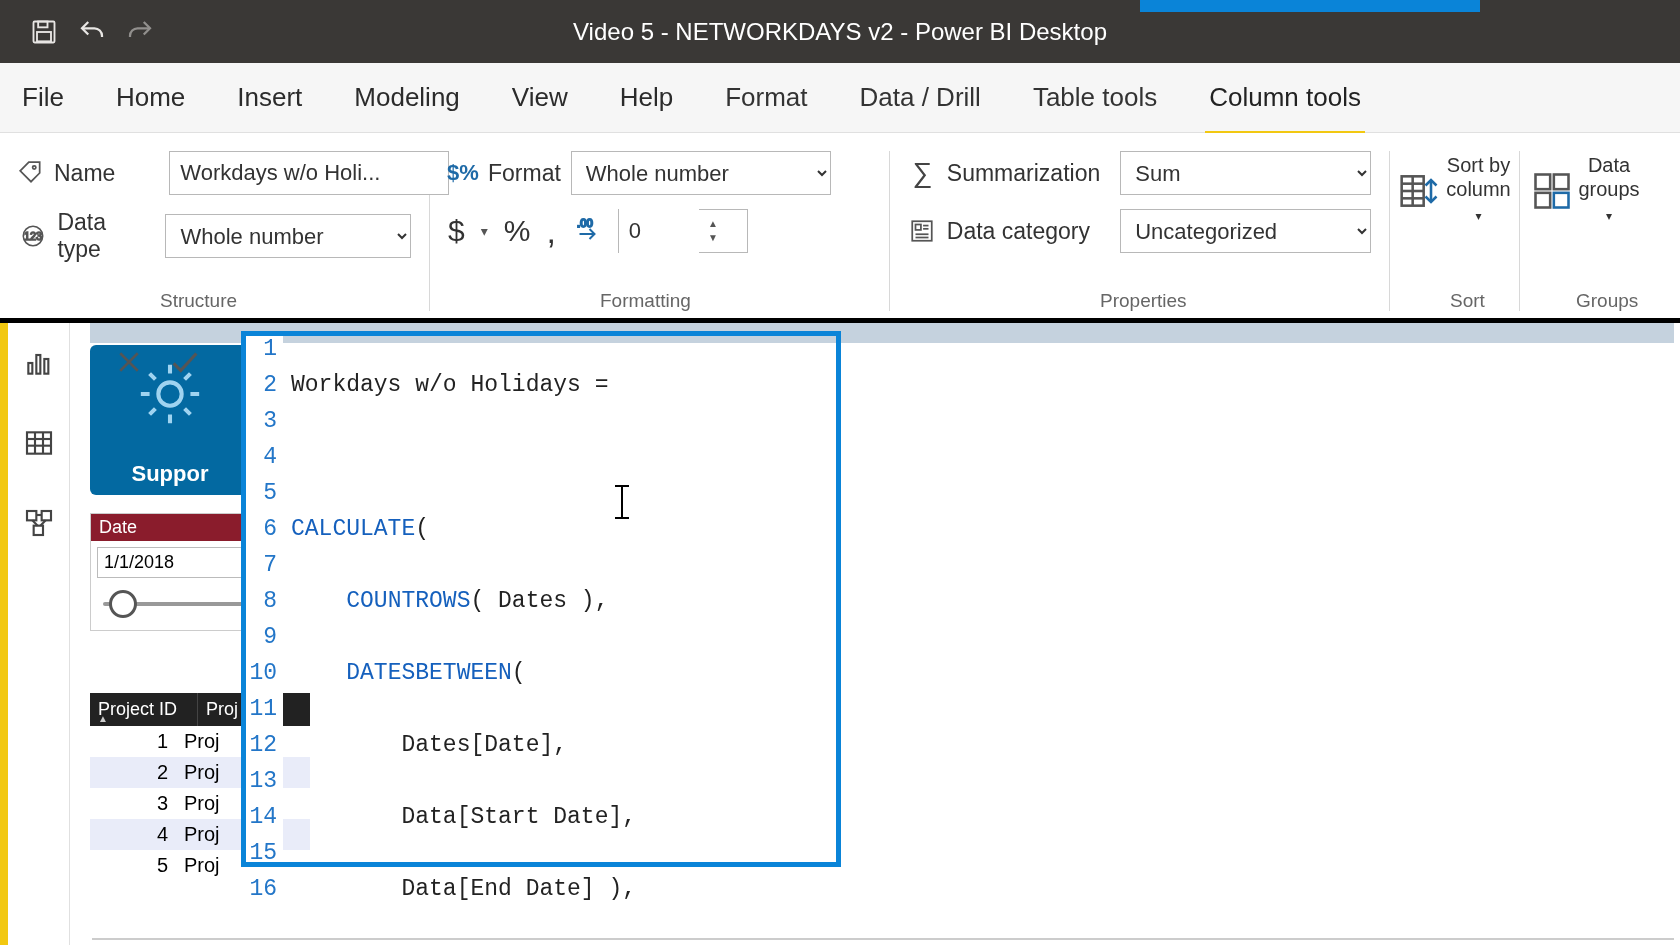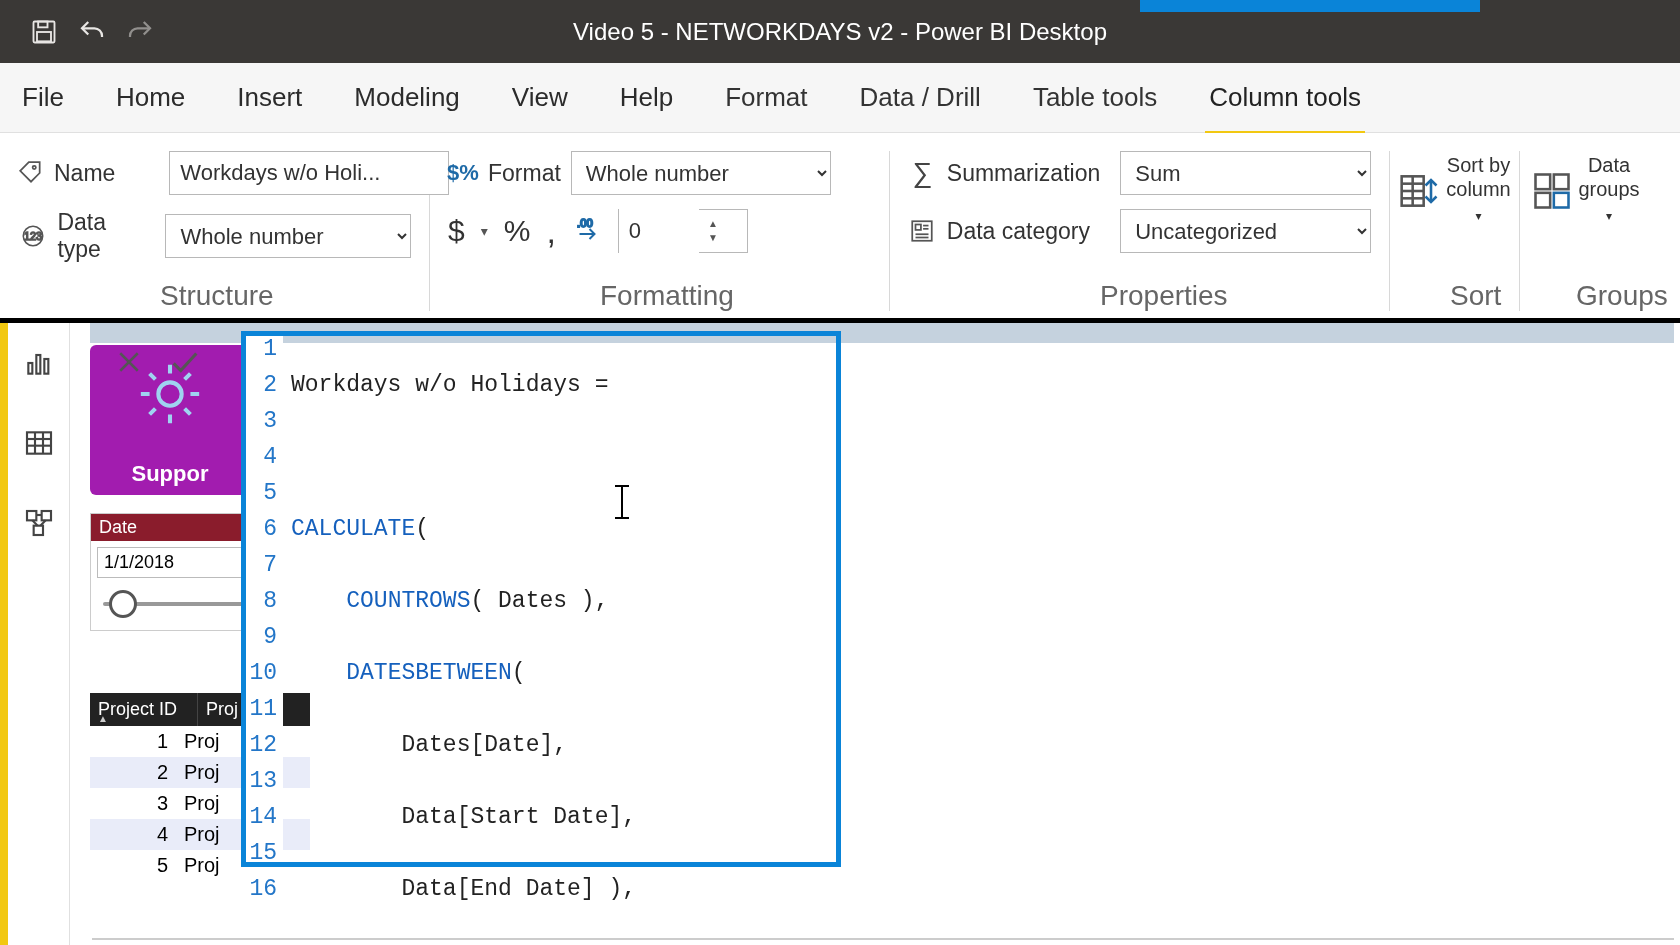--- a/index.html
+++ b/index.html
@@ -13,41 +13,41 @@
   .menubar { width: 100%; height: 70px; background: #f6f6f6; display: flex; align-items: center; padding-left: 18px; gap: 44px; border-bottom: 1px solid #e0e0e0; }
   .menubar .tab { font-size: 26px; color: #2b2b2b; padding: 8px 4px; cursor: pointer; position: relative; }
   .menubar .tab.ctx { color: #333; }
   .menubar .tab.active { color: #222; font-weight: 500; }
   .menubar .tab.active::after { content: ""; position: absolute; left: 0; right: 0; bottom: -16px; height: 6px; background: #f2c811; }
   
   .ribbon { width: 100%; height: 190px; background: #fff; display: flex; align-items: flex-start; padding-top: 18px; border-bottom: 5px solid #000000; position: relative; }
   .ribbon-group { display: flex; flex-direction: column; gap: 14px; padding: 0 18px; border-right: 1px solid #d8d8d8; height: 160px; }
   .ribbon-group.noborder { border-right: none; }
   .ribbon-row { display: flex; align-items: center; gap: 10px; }
-  .ribbon-label { position: absolute; bottom: 6px; font-size: 28px; color: #666; text-align: center; margin-top: 24px; }
+  .ribbon-label { position: absolute; bottom: 6px; font-size: 19px; color: #666; text-align: center; margin-top: 24px; }
   .ribbon .iconlbl { font-size: 23px; color: #333; display: inline-block; }
   .ribbon .icon { display: inline-flex; width: 30px; height: 30px; align-items: center; justify-content: center; color: #444; }
   .ribbon input[type=text], .ribbon select, .ribbon .selectlike {
     height: 44px; font-size: 22px; padding: 4px 10px; border: 1px solid #b8b8b8; background: #fff; color: #333;
   }
   .ribbon .spinner { display: flex; align-items: center; border: 1px solid #b8b8b8; height: 44px; width: 130px; }
   .ribbon .spinner input { border: none; width: 80px; font-size: 22px; padding-left: 10px; outline: none; }
   .ribbon .spinner .arrows { display: flex; flex-direction: column; width: 28px; }
   .ribbon .spinner .arrows span { font-size: 10px; text-align: center; line-height: 14px; color: #555; }
   .ribbon .bigbtn { display: flex; flex-direction: row; align-items: center; justify-content: center; gap: 4px; padding: 2px 16px; cursor: pointer; }
   .ribbon .bigbtn .bigicon { width: 44px; height: 44px; display: inline-flex; align-items: center; justify-content: center; }
   .ribbon .bigbtn .biglabel { font-size: 20px; text-align: center; line-height: 24px; color: #333; }
   
   .workarea { display: flex; width: 100%; height: calc(100% - 323px); position: relative; }
   .leftbar { width: 70px; background: #fff; border-right: 1px solid #e0e0e0; border-left: 8px solid #f2c811; display: flex; flex-direction: column; align-items: center; padding-top: 20px; gap: 40px; }
   .leftbar .lbtn { width: 40px; height: 40px; display: flex; align-items: center; justify-content: center; color: #444; cursor: pointer; }
   
   .canvas { position: relative; flex: 1; background: #fff; }
   .canvas .stripe { position: absolute; left: 20px; right: 6px; top: 0; height: 20px; background: #194a7a; opacity: .25; }
-  .bg-card { position: absolute; left: 20px; top: 22px; width: 160px; height: 150px; background: #a21caf; border-radius: 6px; display: flex; align-items: flex-end; justify-content: center; overflow: hidden; }
+  .bg-card { position: absolute; left: 20px; top: 22px; width: 160px; height: 150px; background: #0369a1; border-radius: 6px; display: flex; align-items: flex-end; justify-content: center; overflow: hidden; }
   .bg-card svg { position: absolute; top: 14px; left: 50%; transform: translateX(-50%); }
   .bg-card-label { color: #fff; font-weight: 600; font-size: 22px; padding-bottom: 8px; }
   .date-widget { position: absolute; left: 20px; top: 190px; width: 170px; background: #fff; border: 1px solid #ccc; }
   .date-widget .dw-head { background: #8a1c2c; color: #fff; font-size: 18px; padding: 3px 8px; }
   .date-widget .dw-box { border: 1px solid #bbb; margin: 6px; padding: 4px 6px; font-size: 18px; }
   .date-widget .dw-slider { height: 40px; position: relative; margin: 6px 12px; }
   .date-widget .dw-slider::before { content: ""; position: absolute; left: 0; right: 0; top: 18px; height: 4px; background: #999; border-radius: 2px; }
   .date-widget .dw-thumb { position: absolute; left: 6px; top: 6px; width: 28px; height: 28px; border: 3px solid #555; border-radius: 50%; background: #fff; }
   
   .table-widget { position: absolute; left: 20px; top: 370px; width: 220px; }

